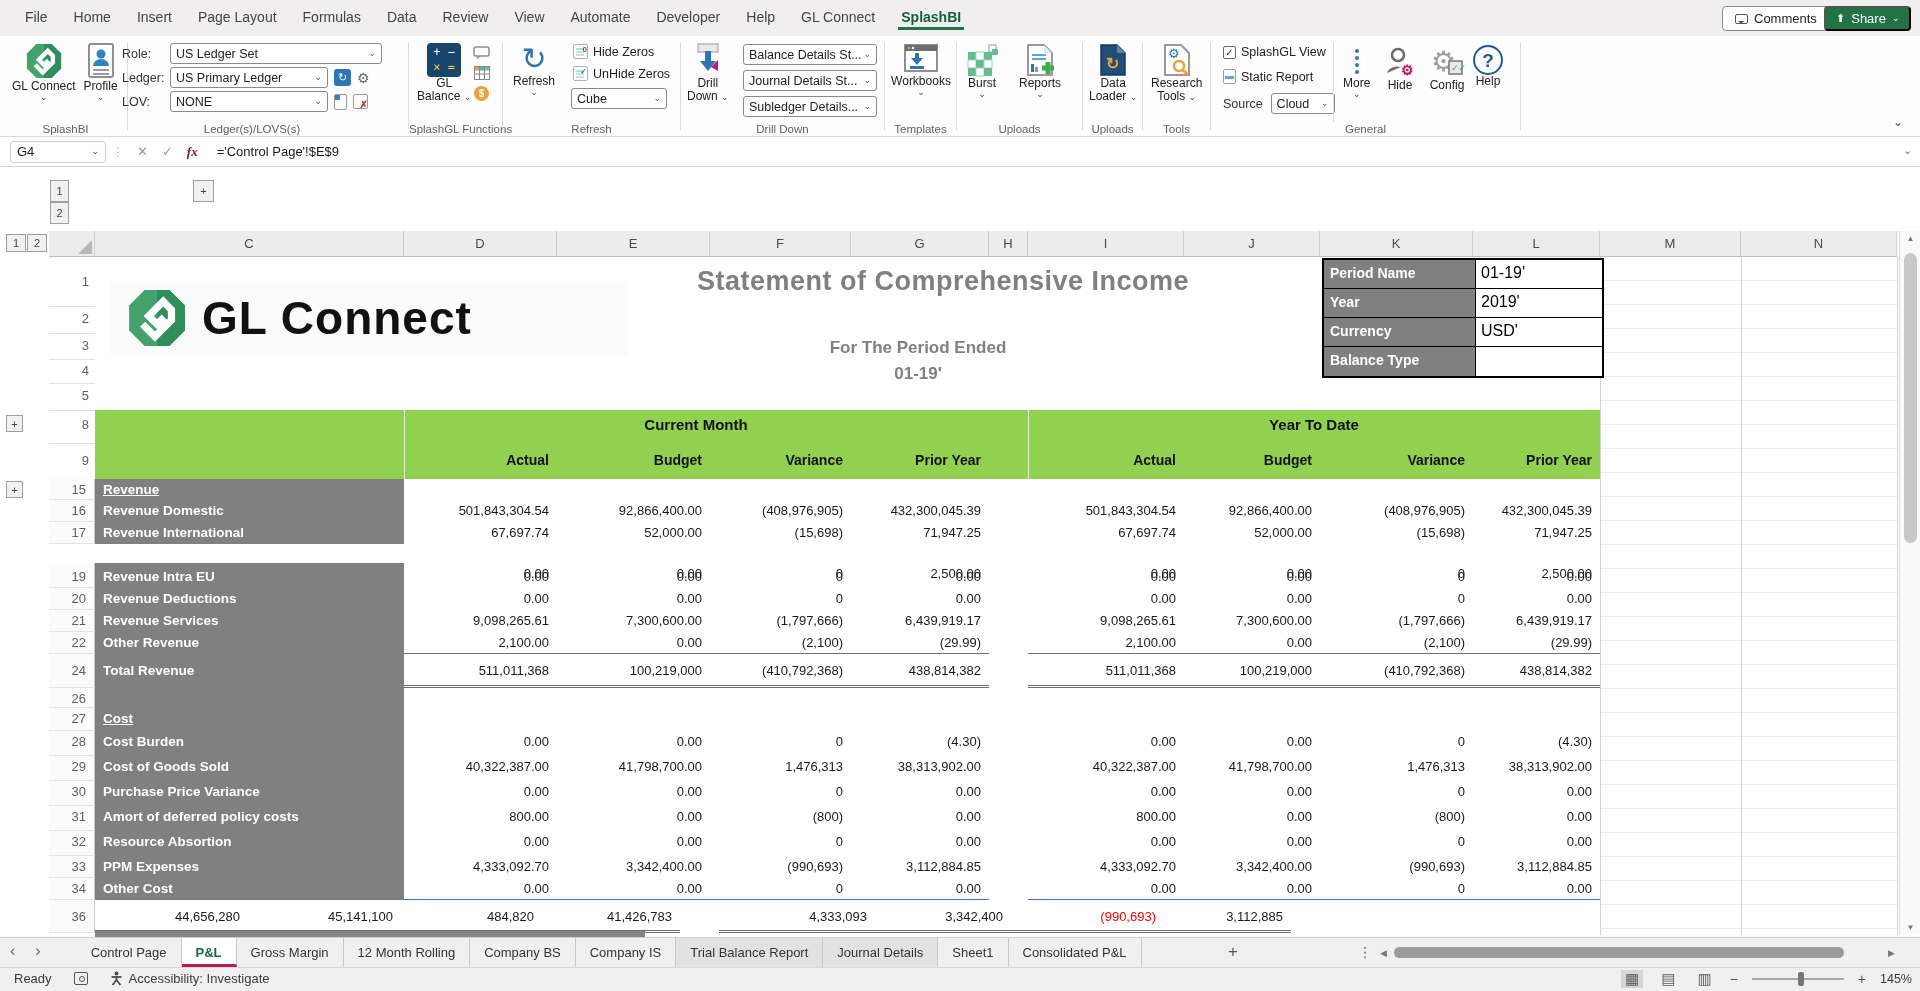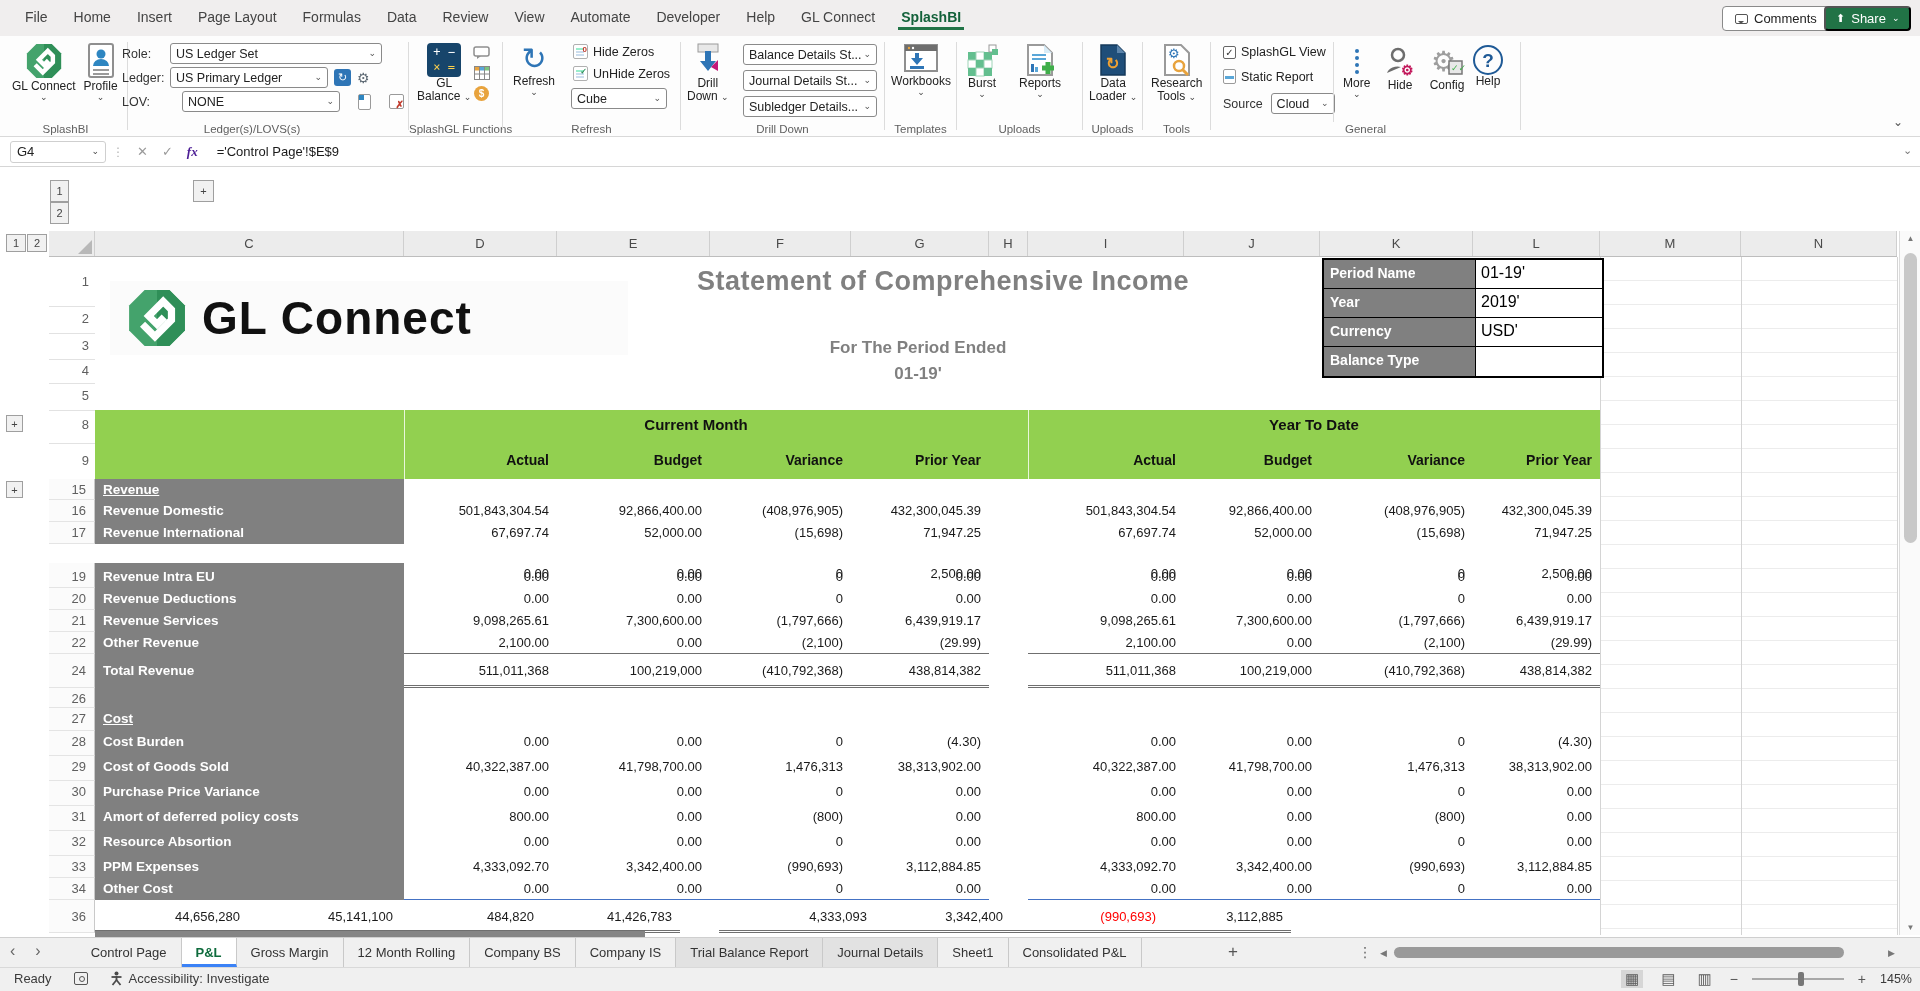--- a/index.html
+++ b/index.html
@@ -38,21 +38,21 @@
 .glbal .y { color:#ffd24d; }
 .icostack { display:flex; flex-direction:column; gap:6px; align-items:center; }
 .doc { background:#fff; border:1px solid #9a9a9a; border-radius:2px; position:relative; }
 .checkbox { width:13px; height:13px; border:1.5px solid #666; border-radius:2px; background:#fff; font-size:10px; line-height:11px; text-align:center; color:#333; }
 
 
 #fbar { position:absolute; left:0; top:137px; width:1920px; height:30px; background:#fff; border-bottom:1px solid #d6d6d6; display:flex; align-items:center; }
 #namebox { width:96px; height:22px; margin-left:10px; border:1px solid #cfcfcf; border-radius:3px; display:flex; align-items:center; justify-content:space-between; padding:0 6px; font-size:13px; color:#222; }
 .fsep { color:#b5b5b5; font-size:12px; margin:0 6px; }
 .fico { font-size:13px; color:#9a9a9a; margin:0 7px; cursor:pointer; }
-.fx { font-family:"Liberation Serif", serif; font-style:italic; font-weight:bold; color:#4c1d95; }
+.fx { font-family:"Liberation Serif", serif; font-style:italic; font-weight:bold; color:#7f1d1d; }
 #formula-text { font-size:13px; color:#1a1a1a; margin-left:12px; }
 
 
 .obox { position:absolute; border:1px solid #9f9f9f; background:#f1f1f1; font-size:11px; color:#444; text-align:center; cursor:pointer; }
 #colheads { position:absolute; left:49px; top:231px; height:26px; display:flex; background:#ececec; border-bottom:1px solid #bdbdbd; }
 .ch { border-right:1px solid #cfcfcf; font-size:13px; color:#4a4a4a; text-align:center; line-height:25px; }
 #corner { width:46px; position:relative; border-right:1px solid #cfcfcf; }
 #corner::after { content:""; position:absolute; right:2px; bottom:2px; border:7px solid transparent; border-right-color:#b8b8b8; border-bottom-color:#b8b8b8; }
 
 
@@ -92,21 +92,21 @@
 
 #vscroll { position:absolute; left:1899px; top:231px; width:21px; height:704px; background:#fafafa; border-left:1px solid #dcdcdc; }
 #vthumb { position:absolute; left:4px; top:22px; width:13px; height:290px; background:#c8c8c8; border-radius:7px; }
 .sarrow { position:absolute; left:0; width:21px; text-align:center; font-size:8px; color:#777; }
 
 
 #sheetbar { position:absolute; left:0; top:937px; width:1920px; height:30px; background:#f0f0f0; border-top:1px solid #cfcfcf; display:flex; align-items:stretch; }
 .navarr { font-size:16px; color:#666; padding:4px 10px 0 10px; cursor:pointer; }
 .stab { font-size:13px; color:#333; padding:7px 14px 0 14px; border-right:1px solid #c9c9c9; cursor:pointer; white-space:nowrap; }
 .stab.shaded { background:#e2e2e2; }
-.stab.active { background:#fff; color:#0e6b3c; font-weight:bold; border-bottom:3px solid #3b82f6; border-right:1px solid #c9c9c9; }
+.stab.active { background:#fff; color:#0e6b3c; font-weight:bold; border-bottom:3px solid #be185d; border-right:1px solid #c9c9c9; }
 #addsheet { position:absolute; left:1228px; top:4px; font-size:17px; color:#555; cursor:pointer; }
 #tabdots { position:absolute; left:1358px; top:6px; font-size:14px; color:#666; cursor:pointer; }
 #hscroll { position:absolute; left:1380px; top:8px; width:515px; height:14px; }
 #hthumb { position:absolute; left:14px; top:1px; width:450px; height:11px; background:#9a9a9a; border-radius:6px; }
 .harr { position:absolute; top:2px; font-size:9px; color:#777; }
 
 
 #statusbar { position:absolute; left:0; top:967px; width:1920px; height:24px; background:#f0f0f0; border-top:1px solid #d9d9d9; font-size:13px; color:#3b3b3b; }
 #statusbar .left { position:absolute; left:14px; top:3px; display:flex; align-items:center; gap:22px; }
 .macro-ic { width:14px; height:13px; border:1.5px solid #555; border-radius:2px; position:relative; }
@@ -176,21 +176,21 @@
       </div>
       <div style="position:absolute; left:10px; top:31px; display:flex; align-items:center; gap:6px;">
         <span class="flabel" style="width:42px;">Ledger:</span>
         <div class="combo" style="width:158px;">
             <span>US Primary Ledger</span>
             <span class="chev cglyph">⌄</span>
           </div>
         <span style="width:17px;height:17px;background:#2e75b6;border-radius:3px;color:#fff;font-size:11px;text-align:center;line-height:16px;">↻</span>
         <span style="font-size:14px;color:#5f6b75;">⚙</span>
       </div>
-      <div style="position:absolute; left:10px; top:55px; display:flex; align-items:center; gap:18px;">
+      <div style="position:absolute; left:10px; top:55px; display:flex; align-items:center; gap:6px;">
         <span class="flabel" style="width:42px;">LOV:</span>
         <div class="combo" style="width:158px;">
             <span>NONE</span>
             <span class="chev cglyph">⌄</span>
           </div>
         <span class="doc" style="width:13px;height:16px;">
             <span style="position:absolute;left:0;top:0;width:5px;height:5px;background:#2e86c1;"></span>
           </span>
         <span class="doc" style="width:15px;height:15px;">
             <span style="position:absolute;right:-1px;bottom:-2px;color:#c0392b;font-size:10px;font-weight:bold;">✗</span>

